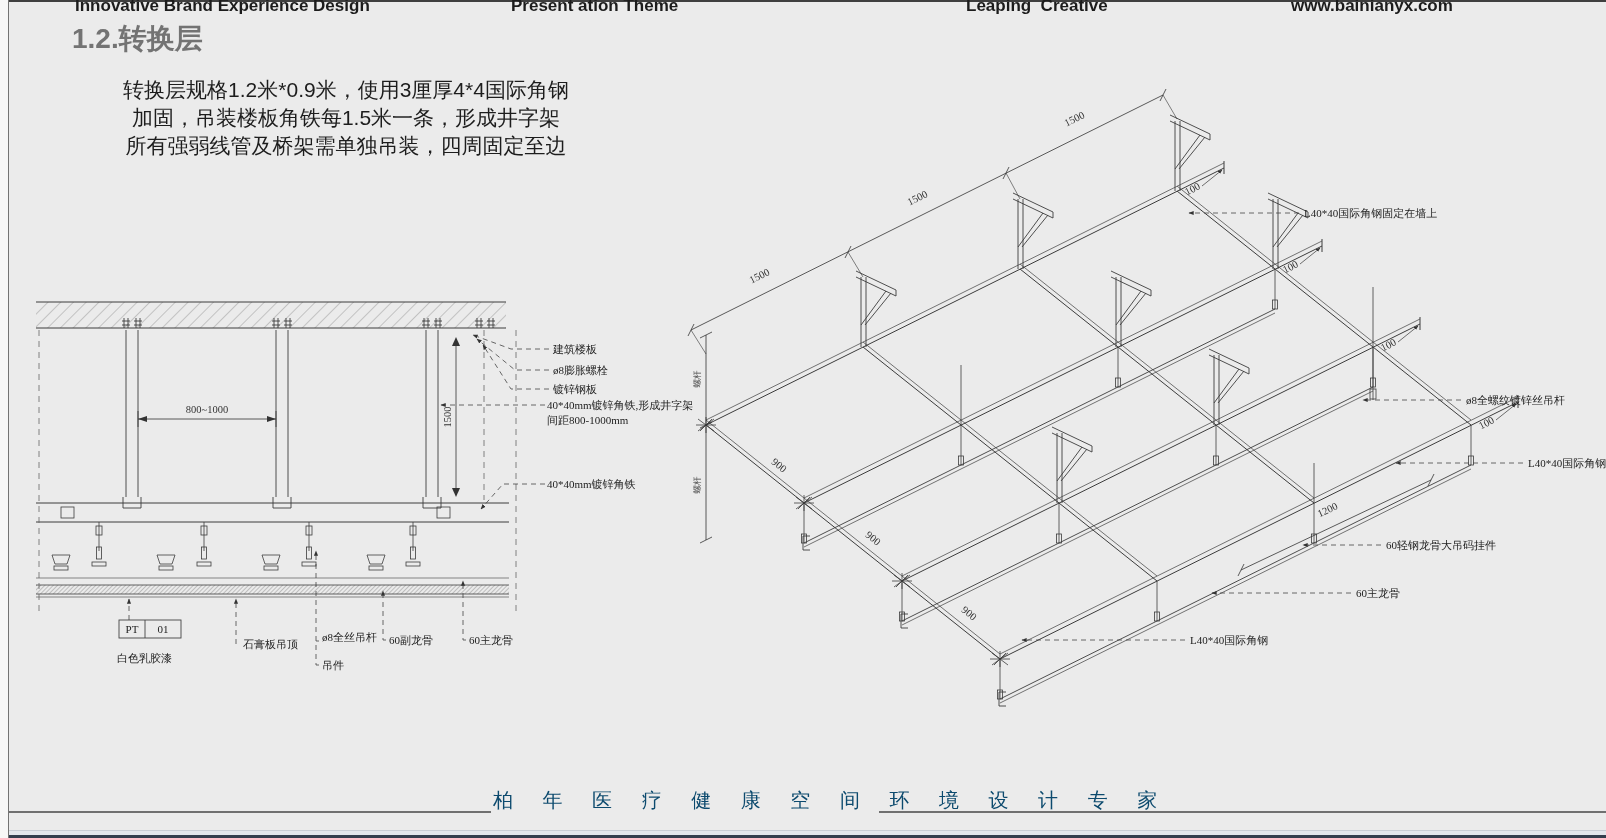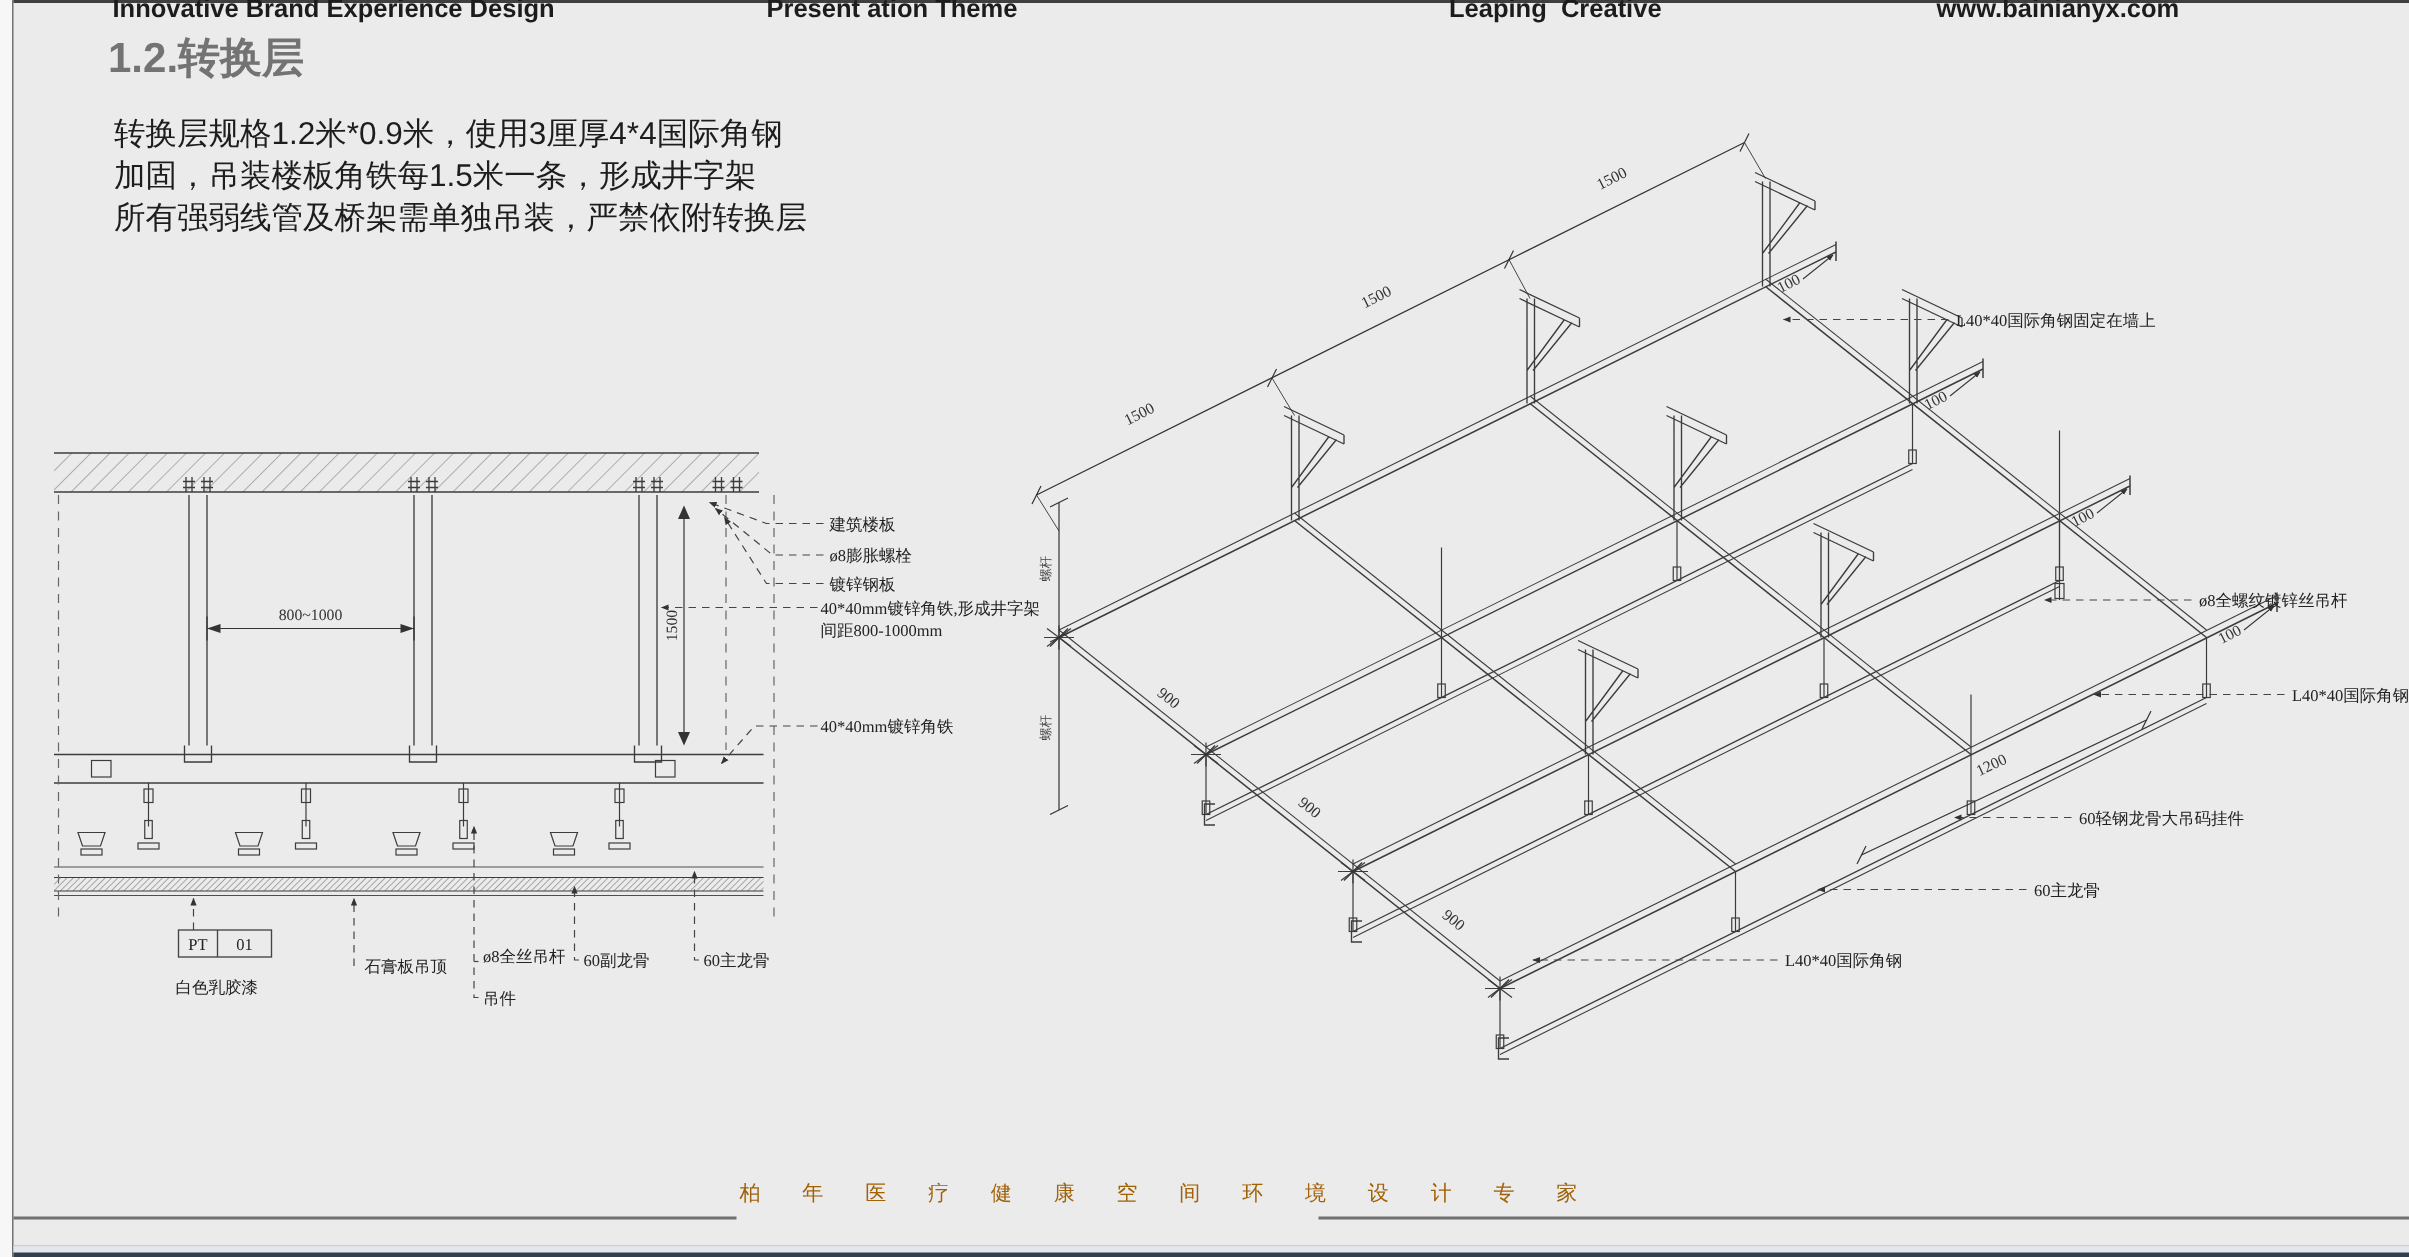--- a/index.html
+++ b/index.html
@@ -8,30 +8,30 @@
   .stage{position:absolute;left:8px;top:0;width:1598px;height:838px;background:#ebebeb;
          border-left:1px solid #737373;}
   .topline{position:absolute;left:0;top:0;width:100%;height:2px;background:#3f3f3f;}
   .hdr{position:absolute;top:-4px;font-size:17px;color:#1c1c1c;font-weight:600;white-space:pre;}
   .hdr.i1{left:66px;}
   .hdr.i2{left:502px;}
   .hdr.i3{left:957px;}
   .hdr.i4{left:1282px;}
   h1.title{position:absolute;left:63px;top:20px;margin:0;font-size:28px;font-weight:bold;color:#737373;}
   .desc{position:absolute;left:67px;top:76px;width:540px;}
-  .desc p{margin:0;font-size:21px;line-height:28px;color:#1d1d1d;}
+  .desc p{margin:0;font-size:21px;line-height:28px;color:#1d1d1d;text-align:center;}
   .desc p.red{color:#c00000;}
   svg{position:absolute;}
   .svgL{left:22px;top:293px;width:680px;height:390px;}
   .svgR{left:652px;top:55px;width:945px;height:660px;}
   .svgL text,.svgR text{font-family:"Liberation Serif",serif;font-size:11px;fill:#222;}
   text.dimtxt{font-size:10.5px;fill:#333;}
   text.tiny{font-size:8.5px;fill:#444;}
   .tagline{position:absolute;left:484px;top:787px;width:392px;text-align:center;
-           font-size:14px;letter-spacing:12px;color:#a16207;white-space:nowrap;}
+           font-size:20px;letter-spacing:12px;color:#0c4a6e;white-space:nowrap;}
   .rule{position:absolute;top:811px;height:2px;background:#707070;}
   .rule.l{left:0;width:482px;}
   .rule.r{left:870px;width:728px;}
   .strip-line{position:absolute;left:0;top:830px;width:100%;height:1px;background:#c9cdd5;}
   .strip-blue{position:absolute;left:0;top:831px;width:100%;height:4px;background:#e3e6ec;}
   .strip-dark{position:absolute;left:0;top:835px;width:100%;height:3px;background:#333d4d;}
 </style>
 </head>
 <body>
 
@@ -41,21 +41,21 @@
   <div class="hdr i1">Innovative Brand Experience Design</div>
   <div class="hdr i2">Present ation Theme</div>
   <div class="hdr i3">Leaping  Creative</div>
   <div class="hdr i4">www.bainianyx.com</div>
 
   <h1 class="title">1.2.转换层</h1>
 
   <div class="desc">
     <p>转换层规格1.2米*0.9米，使用3厘厚4*4国际角钢</p>
     <p>加固，吊装楼板角铁每1.5米一条，形成井字架</p>
-    <p>所有强弱线管及桥架需单独吊装，严禁依附转换层</p>
+    <p>所有强弱线管及桥架需单独吊装，四周固定至边</p>
   </div>
 
   <svg class="svgL" viewBox="0 0 680 390">
     <defs>
       <pattern id="hA" width="9" height="9" patternTransform="rotate(45)" patternUnits="userSpaceOnUse">
         <line x1="0" y1="0" x2="0" y2="9" stroke="#999" stroke-width="1"></line>
       </pattern>
       <pattern id="hB" width="3" height="3" patternTransform="rotate(45)" patternUnits="userSpaceOnUse">
         <line x1="0" y1="0" x2="0" y2="3" stroke="#777" stroke-width="0.8"></line>
       </pattern>

